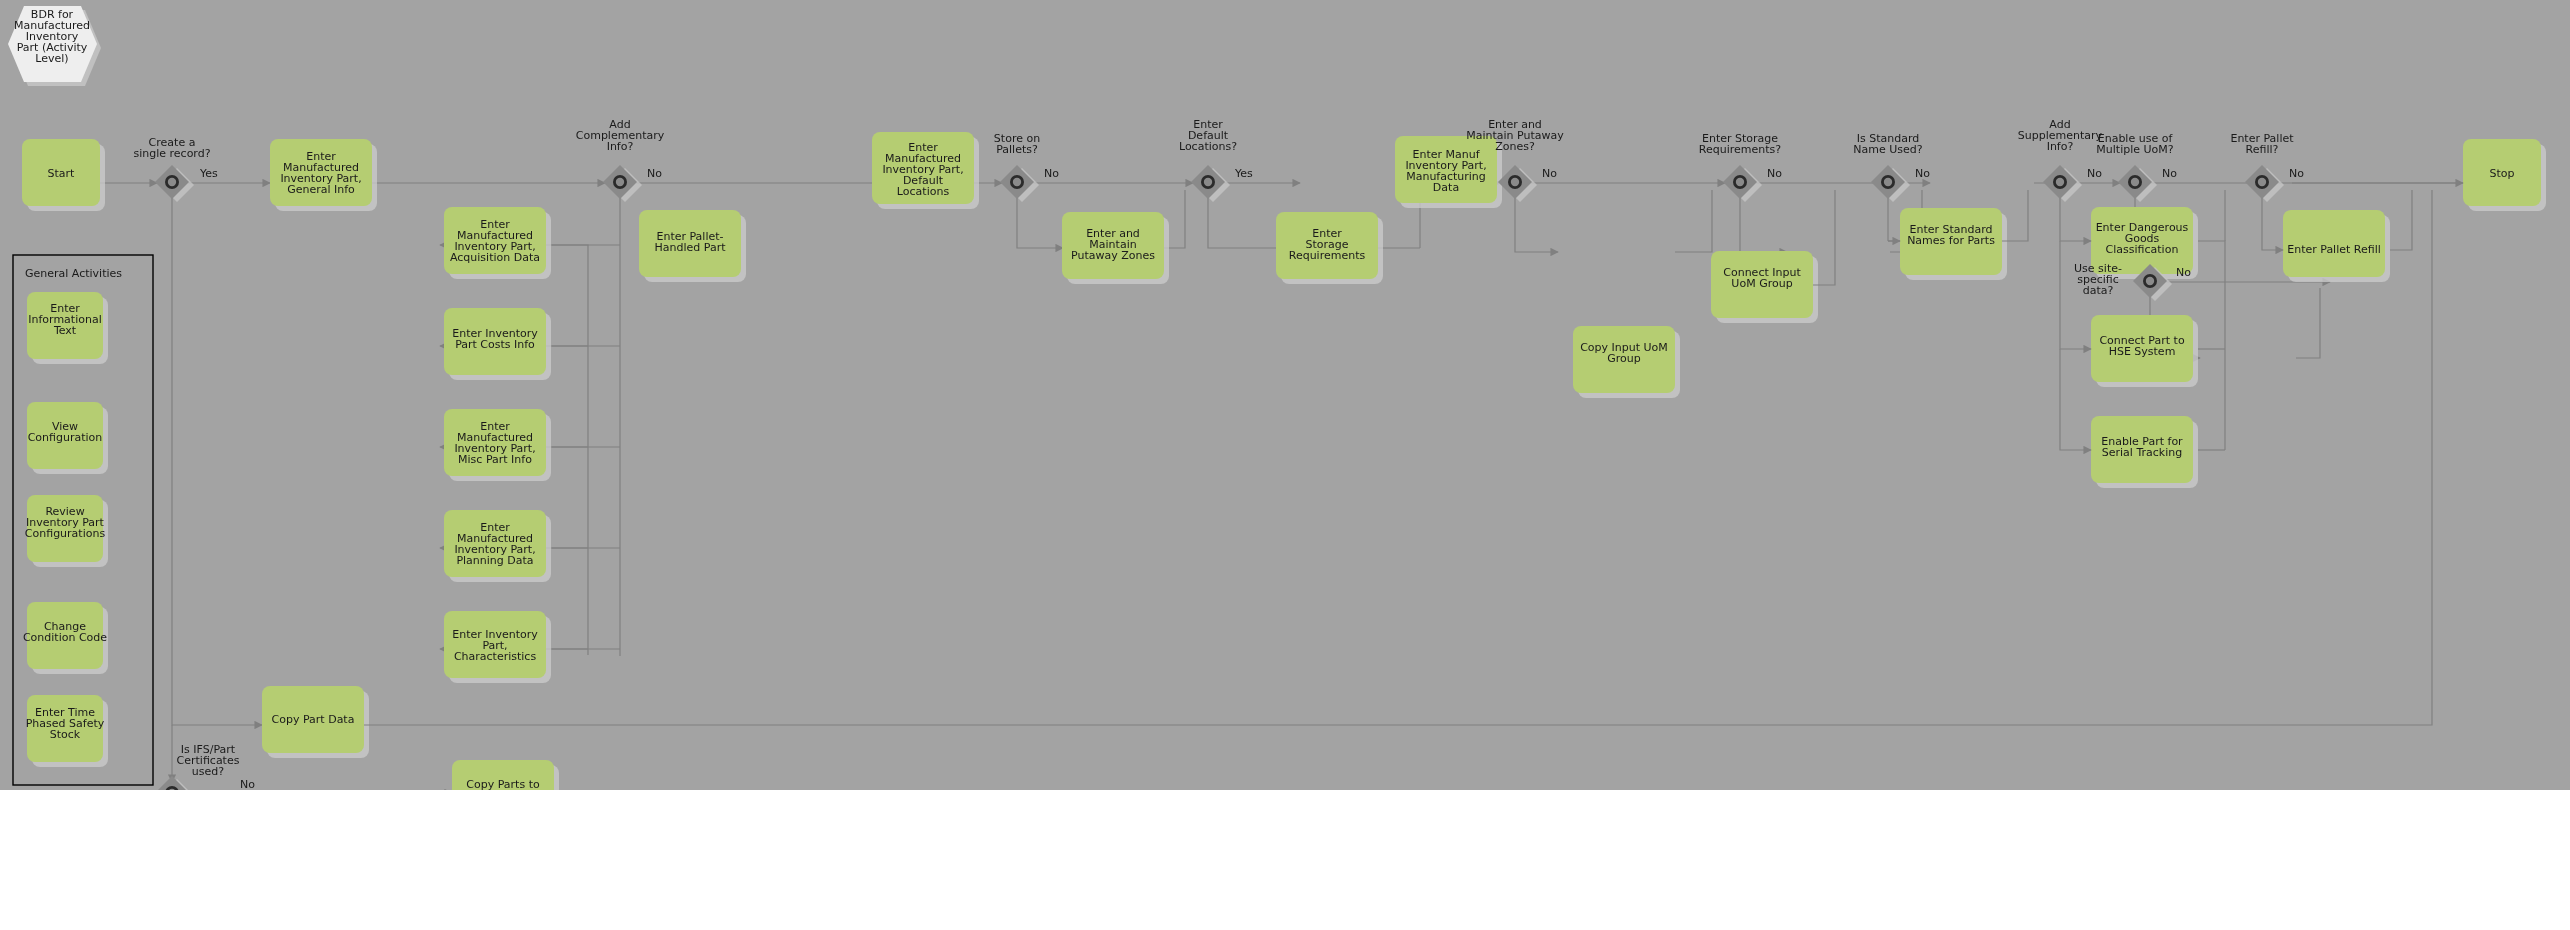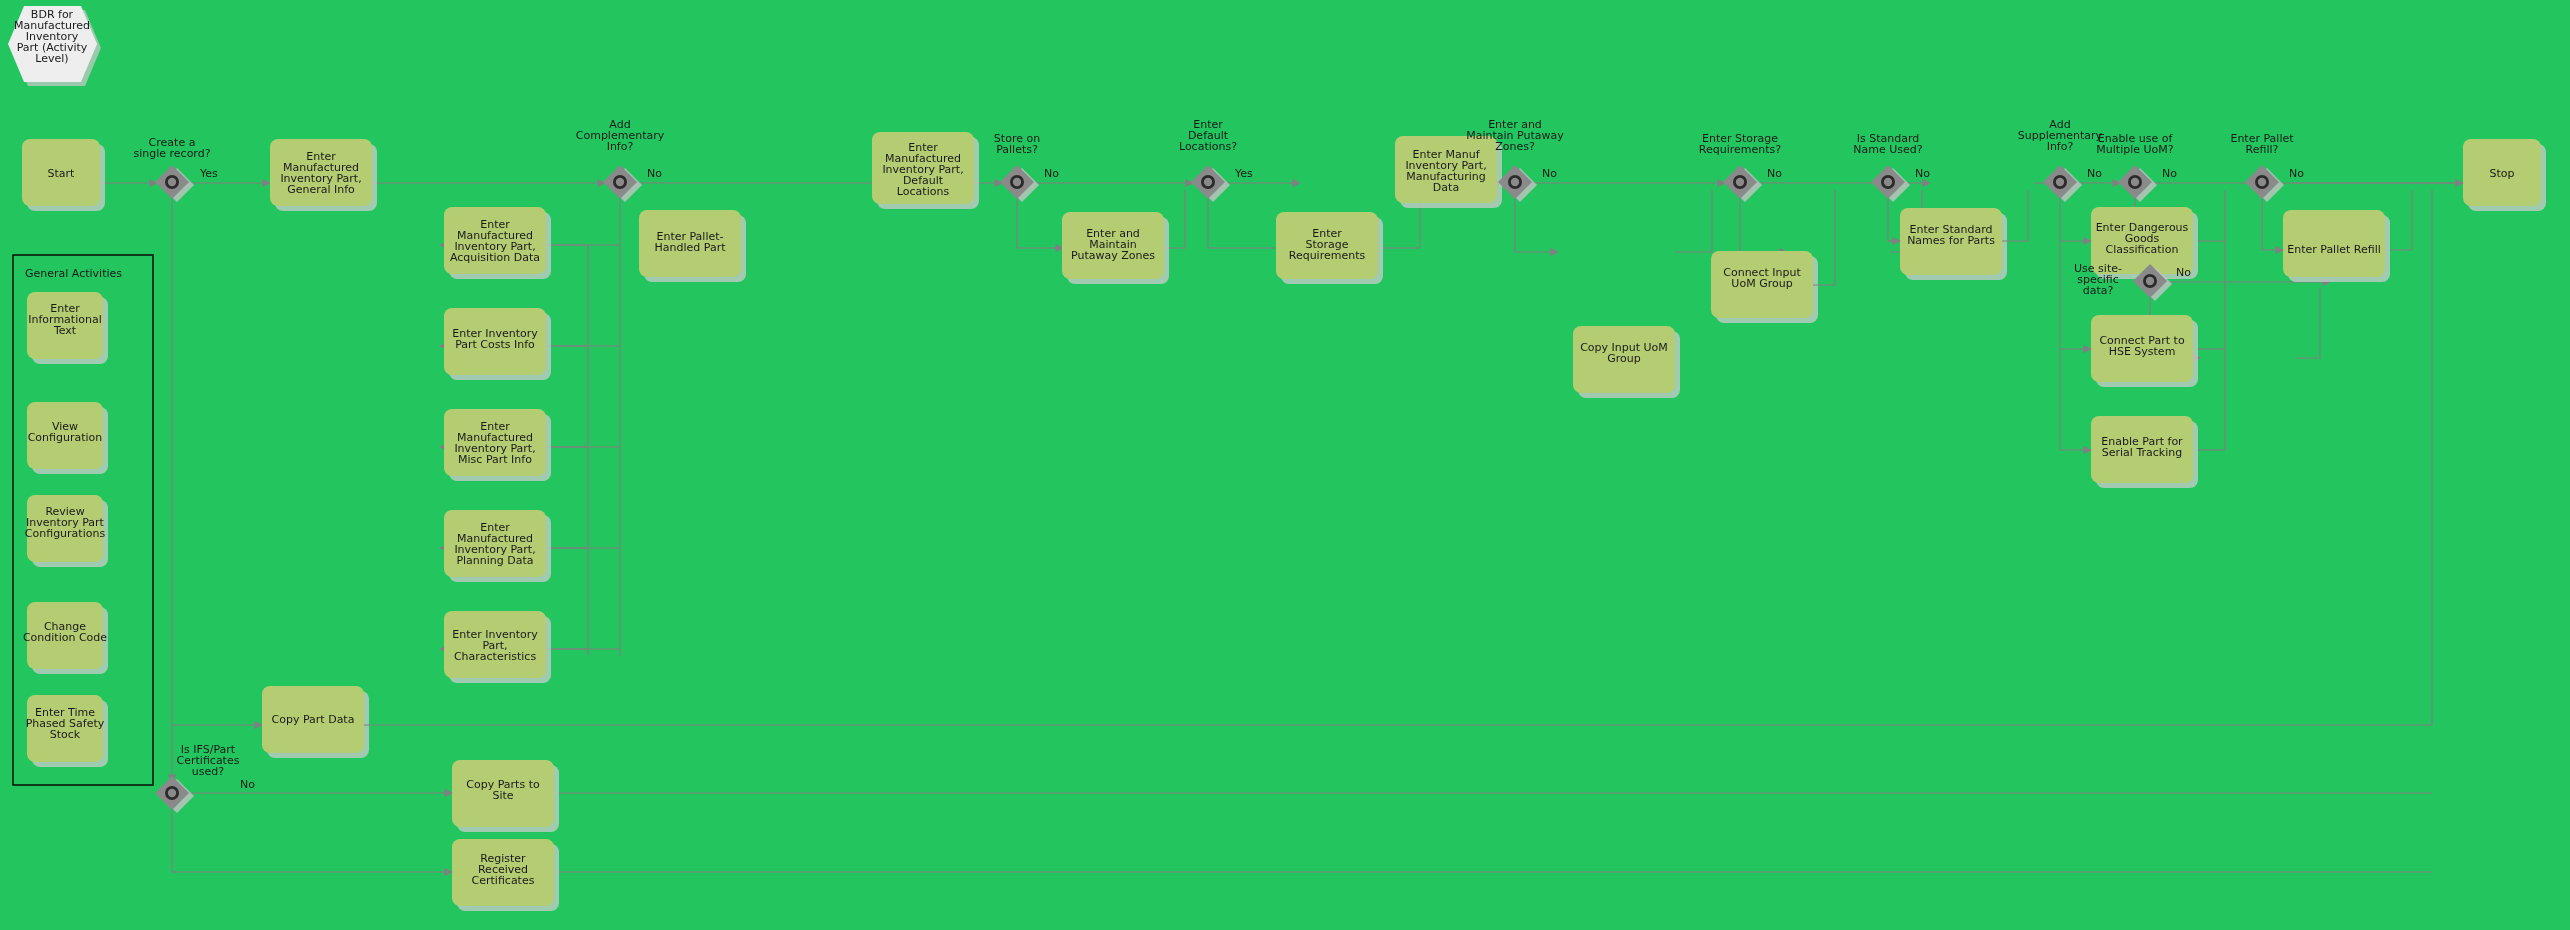--- a/index.html
+++ b/index.html
@@ -3,22 +3,22 @@
 <meta charset="utf-8">
 <style>
   html, body {
     margin: 0;
     padding: 0;
     background: #ffffff;
   }
   #canvas {
     position: relative;
     width: 2570px;
-    height: 930px;
-    background: #22c55e;
+    height: 790px;
+    background: #a3a3a3;
     font-family: "DejaVu Sans", sans-serif;
     overflow: hidden;
     text-align: center;
   }
   svg.layer {
     position: absolute;
     top: 0; left: 0;
     width: 2570px;
     height: 930px;
   }

